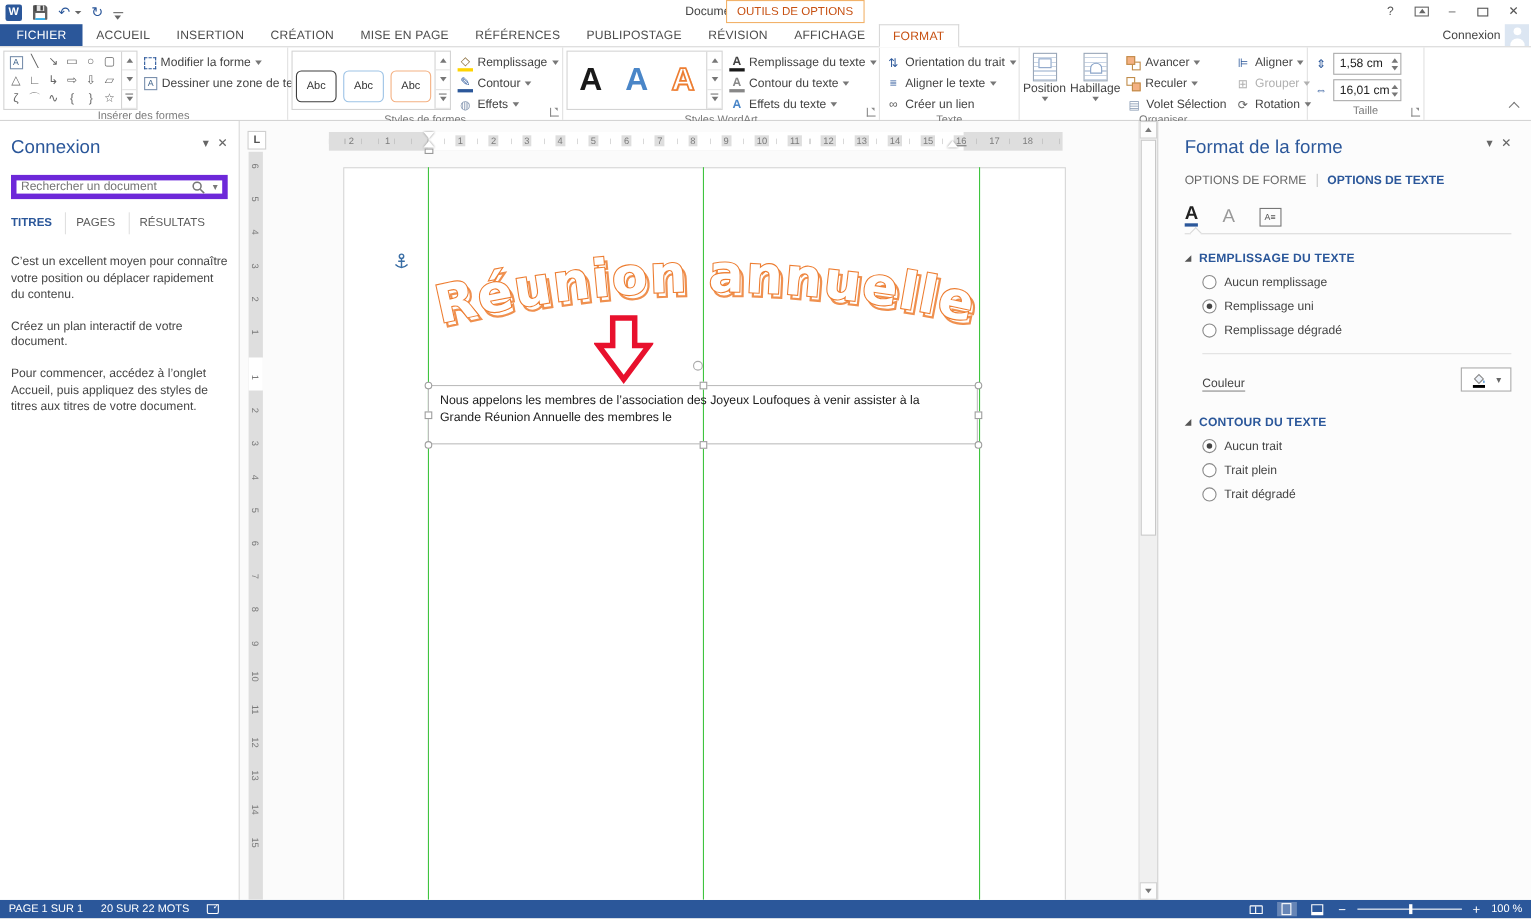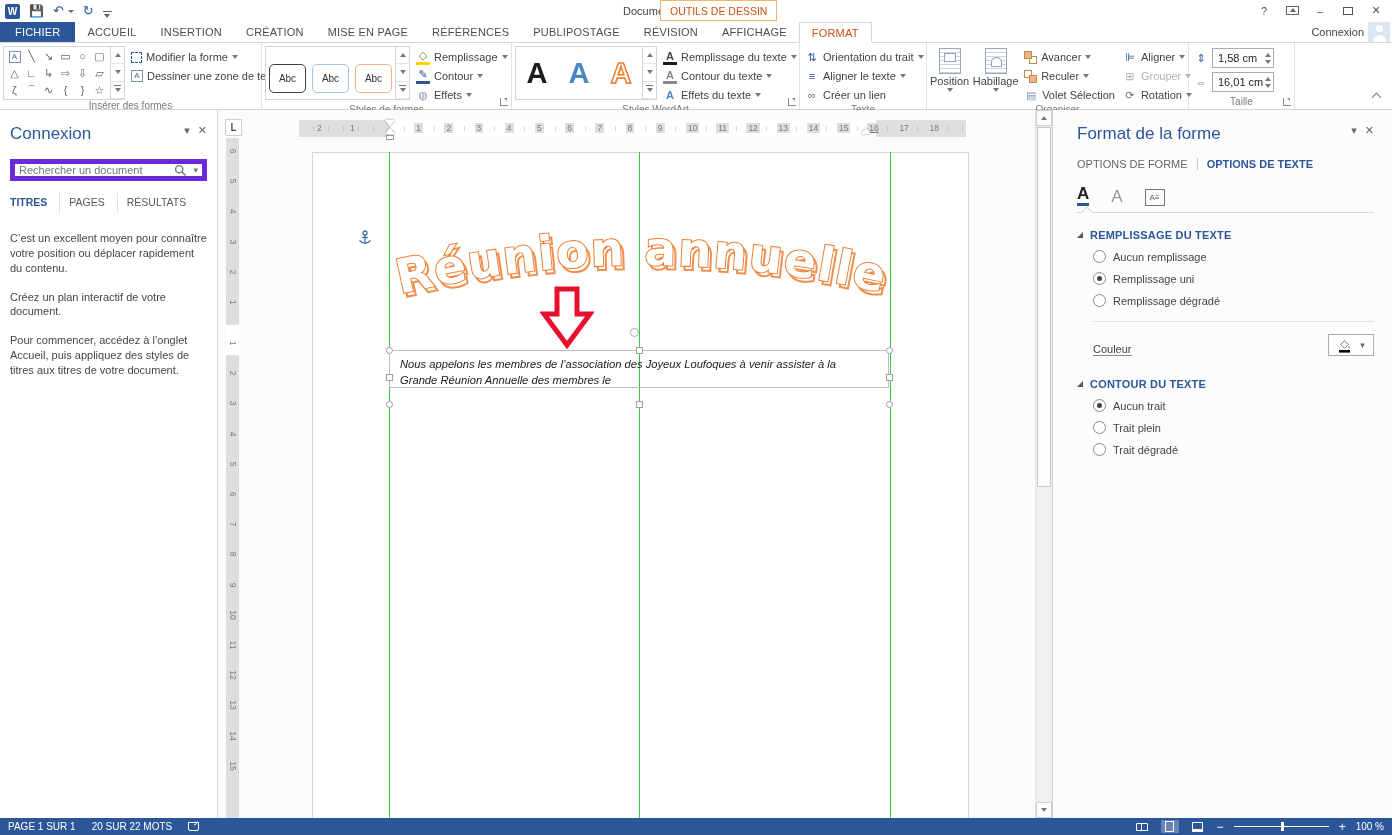--- a/index.html
+++ b/index.html
@@ -98,21 +98,21 @@
   .rnum { position:absolute; top:3px; font-size:8.5px; color:#7a7a7a; background:inherit; padding:0 2px; }
   .indent-m { position:absolute; z-index:3; }
   .v-ruler { position:absolute; left:8px; top:28px; width:13px; height:680px; background:#dedede; }
   .v-ruler .white-seg { position:absolute; top:187px; left:0; height:30px; width:100%; background:#fff; }
   .rvnum { position:absolute; left:1px; width:11px; text-align:center; font-size:8.5px; color:#7a7a7a; transform:rotate(90deg); }
   .page { position:absolute; left:94px; top:42px; width:657px; height:680px; background:#fff; border:1px solid #d5d5d5; }
   .guide { position:absolute; top:42px; bottom:0; width:1px; background:var(--guide-green); }
   .wordart-svg { position:absolute; left:176px; top:112px; }
   .anchor-svg { position:absolute; left:140px; top:120px; }
   .arrow-svg { position:absolute; left:322px; top:176px; }
-  .textbox { position:absolute; left:171px; top:240px; width:500px; height:38px; border:1px solid #bdbdbd; background:transparent; font-size:11.2px; color:#1a1a1a; line-height:1.4; padding:6px 0 0 10px;font-style:italic; }
+  .textbox { position:absolute; left:171px; top:240px; width:500px; height:54px; border:1px solid #bdbdbd; background:transparent; font-size:11.2px; color:#1a1a1a; line-height:1.4; padding:6px 0 0 10px; }
   .textbox .inner { width:468px; }
   .handle { position:absolute; width:7px; height:7px; background:#fff; border:1px solid #9e9e9e; z-index:5; }
   .handle.round { border-radius:50%; }
   .rot-handle { position:absolute; width:9px; height:9px; border:1px solid #aaa; border-radius:50%; background:rgba(255,255,255,.9); z-index:5; }
   
   .vscroll { width:17px; flex:none; background:#f0f0f0; border-left:1px solid #e2e2e2; display:flex; flex-direction:column; position:relative; }
   .scr-btn { height:16px; border:1px solid #d0d0d0; background:#fdfdfd; display:flex; align-items:center; justify-content:center; }
   .scr-thumb { position:absolute; top:17px; left:1px; width:14px; height:360px; background:#fdfdfd; border:1px solid #c8c8c8; }
   .scr-btn.bottom { position:absolute; bottom:0; left:0; right:0; }
   
@@ -161,21 +161,21 @@
   <div class="titlebar">
     <div class="qat">
       <span class="word-logo">W</span>
       <span class="qat-ic qat-save">💾</span>
       <span class="qat-ic">↶</span>
         <span class="qat-caret"></span>
       <span class="qat-ic">↻</span>
       <span class="qat-more"></span>
     </div>
     <div class="app-title">Document17 - Microsoft Word</div>
-    <div class="ctx-group">OUTILS DE DESSIN</div>
+    <div class="ctx-group">OUTILS DE OPTIONS</div>
     <div class="win-controls">
       <span class="win-btn">?</span>
       <span class="win-btn">
           <span class="ribbon-disp"></span>
         </span>
       <span class="win-btn">–</span>
       <span class="win-btn">
           <span class="restore-ic"></span>
         </span>
       <span class="win-btn">✕</span>

